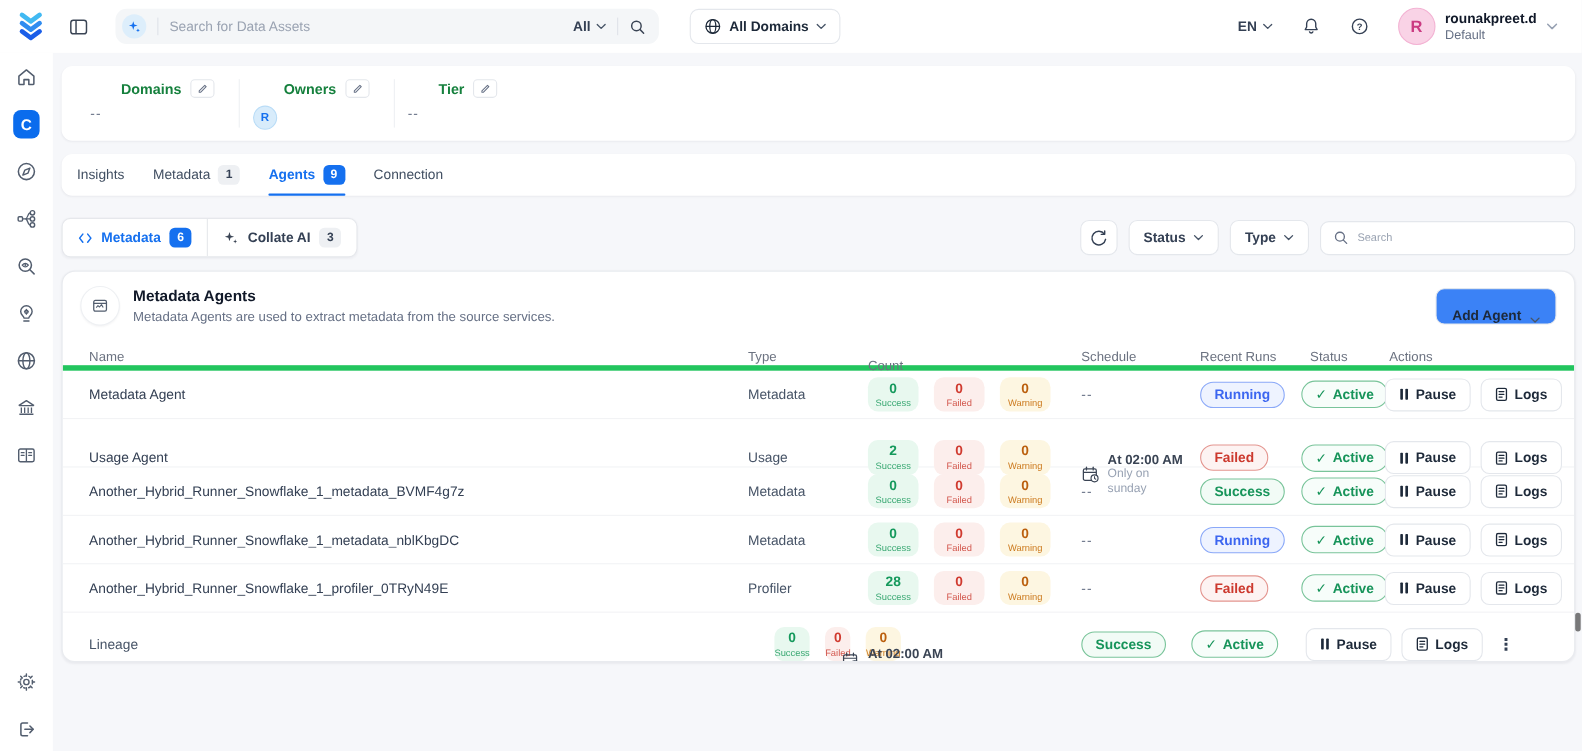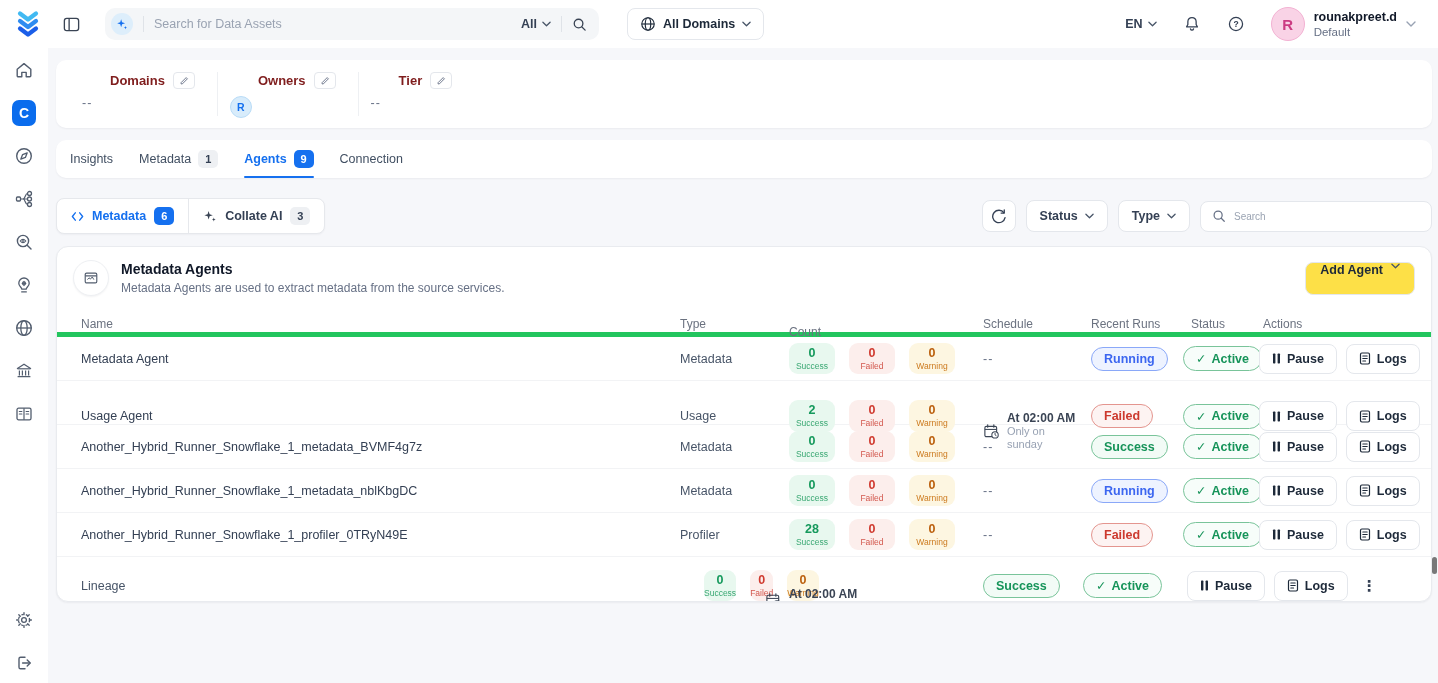--- a/index.html
+++ b/index.html
@@ -38,21 +38,21 @@
     display:flex; align-items:center; justify-content:center; }
   .rail-bottom { margin-top:auto; display:flex; flex-direction:column; gap:19px; align-items:center; }
 
   .main { flex:1; padding:12px 6px 0 8px; min-width:0; }
 
   
   .card { background:#fff; border-radius:10px; box-shadow:0 1px 2px rgba(16,24,40,.05); }
   .summary { height:68px; display:flex; align-items:flex-start; padding:12px 14px; gap:0; }
   .sgroup { display:flex; flex-direction:column; gap:7px; padding:0 22px 0 12px; min-width:90px; }
   .slabel-row { display:flex; align-items:center; gap:8px; }
-  .slabel { color:#7f1d1d; font-size:13px; font-weight:700;padding-left:28px; }
+  .slabel { color:#15803d; font-size:13px; font-weight:700;padding-left:28px; }
   .edit-btn { width:22px; height:17px; border:1px solid #e4e7ec; border-radius:4px; background:#fff;
     display:flex; align-items:center; justify-content:center; cursor:pointer; }
   .sval { font-size:12.5px; color:#667085; letter-spacing:1px; }
   .owner-avatar { width:22px; height:22px; border-radius:50%; background:#d8ecfb; border:1px solid #b9dcf7;
     color:#1570ef; font-size:10.5px; font-weight:700; display:flex; align-items:center; justify-content:center; }
   .sdiv { width:1px; background:#eef0f3; align-self:stretch; }
 
   
   .tabstrip { margin-top:12px; height:38px; display:flex; align-items:stretch; gap:26px; padding:0 14px; }
   .tab { position:relative; display:flex; align-items:center; gap:7px; font-size:12.5px; color:#414f62; cursor:pointer; }
@@ -81,22 +81,22 @@
     font-family:"Liberation Sans","DejaVu Sans",sans-serif; }
   .search-input input::placeholder { color:#9aa3b2; }
 
   
   .agents-card { margin-top:12px; border:1px solid #e9ebef; border-radius:12px; overflow:hidden; }
   .panel-head { display:flex; align-items:center; gap:12px; padding:13px 16px; }
   .panel-icon { width:36px; height:36px; border-radius:50%; border:1px solid #eef0f3; background:#fff;
     display:flex; align-items:center; justify-content:center; box-shadow:0 1px 2px rgba(16,24,40,.05); }
   .panel-title { font-size:14px; font-weight:700; color:#101828; line-height:17px; }
   .panel-sub { font-size:12px; color:#667085; margin-top:3px; }
-  .add-agent { margin-left:auto; height:33px; background:#fde047; border:1px solid #e4e7ec; border-radius:8px;
-    display:flex; align-items:flex-start; gap:8px; padding:0 14px; font-size:12.5px; font-weight:700; color:#1d2939; cursor:pointer; }
+  .add-agent { margin-left:auto; height:33px; background:#3b82f6; border:1px solid #e4e7ec; border-radius:8px;
+    display:flex; align-items:flex-end; gap:8px; padding:0 14px; font-size:12.5px; font-weight:700; color:#1d2939; cursor:pointer; }
 
   .grid-row { display:grid; grid-template-columns:1fr 85px 218px 108px 100px 72px 160px; align-items:center; padding:0 16px; }
   .thead { height:28px; border-bottom:5px solid #22c55e; }
   .th { font-size:12px; color:#6b7280; padding-left:8px; }
   .th.count { padding-left:32px;margin-top:16px; }
   .trow { height:44px; border-bottom:1px solid #f2f3f5; }
   .trow:last-child { border-bottom:none; }
   .td { padding-left:8px; font-size:12.5px; color:#344054; white-space:nowrap; overflow:hidden; text-overflow:ellipsis; }
   .td.type { color:#475467; }
   .count-cell { display:flex; gap:14px; padding-left:32px; align-items:center; }

